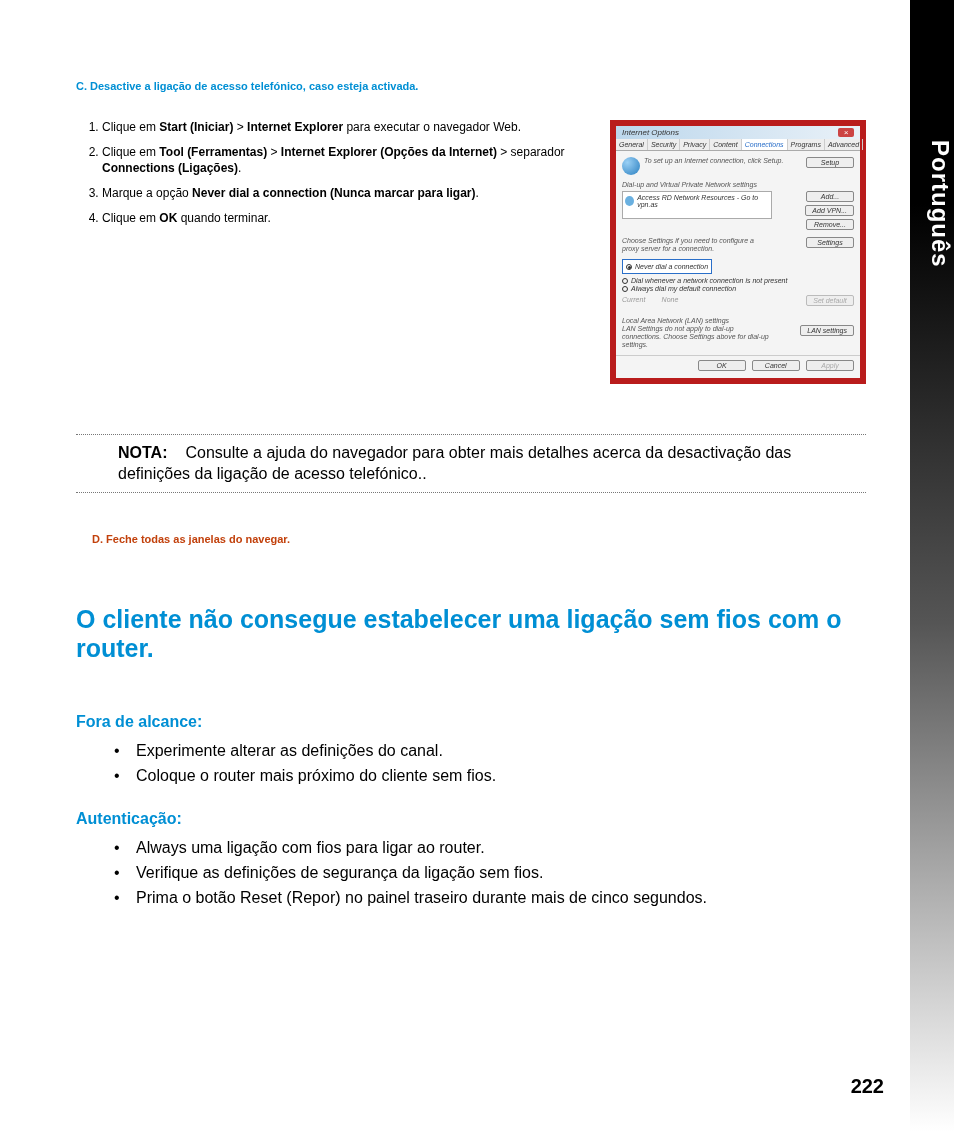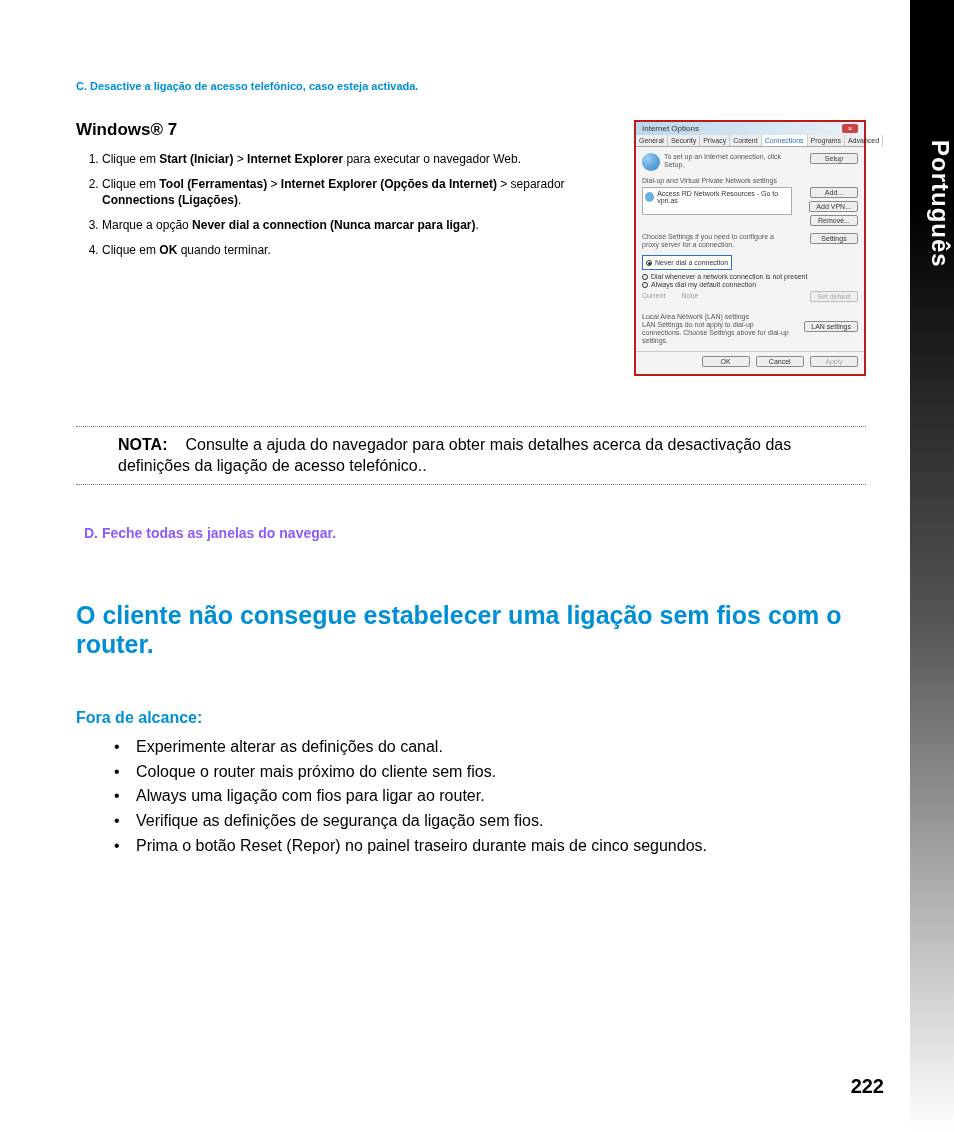--- a/index.html
+++ b/index.html
@@ -53,27 +53,28 @@
   ol.steps {
     list-style: decimal;
     margin-left: 26px;
     font-size: 12px;
     line-height: 1.28;
   }
   ol.steps li { margin-bottom: 10px; }
   .b { font-weight: 700; }
   
   .dialog {
-    width: 232px;
-    border: 2px solid #b91c1c;
+    width: 256px;
+    border: 6px solid #b91c1c;
     font-size: 8px;
     background: #f4f4f4;
     color: #333;
     position: relative;
     flex-shrink: 0;
+    font-style: italic;
   }
   .dlg-title {
     background: linear-gradient(to right, #bcd7ec, #e9f1f8);
     padding: 2px 6px;
     font-size: 8px;
     display: flex;
     justify-content: space-between;
     align-items: center;
   }
   .dlg-close { background: #c44; color:#fff; width:16px; text-align:center; border-radius:2px; font-size:8px; }
@@ -95,24 +96,24 @@
   .dlg-foot { text-align:right; padding:4px 6px; border-top:1px solid #ccc; }
   .dlg-foot .dlg-btn { float:none; }
   .hr-dotted {
     border: none;
     border-top: 1.5px dotted #777;
     margin: 30px 0 8px 0;
   }
   .nota-block { margin: 0 0 8px 42px; font-size:16px; line-height:1.28; }
   .nota-label { font-weight:700; margin-right:18px; }
   .sec-d {
-    color: #8b5cf6;
-    font-weight: 700;
-    font-size: 14px;
-    margin: 40px 0 60px 8px;
+    color: #c2410c;
+    font-weight: 700;
+    font-size: 11px;
+    margin: 40px 0 60px 16px;
   }
   .big-h {
     color: #008fd4;
     font-weight: 700;
     font-size: 25px;
     line-height: 1.15;
     margin-bottom: 50px;
   }
   .sub-h {
     color: #008fd4;
@@ -147,21 +148,20 @@
 <div class="side-tab">
   <div class="side-tab-label">Português</div>
 </div>
 
 <div class="page">
 
   <div class="sec-c">C.   Desactive a ligação de acesso telefónico, caso esteja activada.</div>
 
   <div class="row1">
     <div class="textcol">
-      <div class="win7">Windows® 7</div>
       <ol class="steps">
         <li>
           <span>Clique em </span><span class="b">Start (Iniciar)</span><span> &gt; </span><span class="b">Internet Explorer</span><span> para executar o navegador Web.</span>
         </li>
         <li>
           <span>Clique em </span><span class="b">Tool (Ferramentas)</span><span> &gt; </span><span class="b">Internet Explorer (Opções da Internet)</span><span> &gt; separador </span><span class="b">Connections (Ligações)</span><span>.</span>
         </li>
         <li>
           <span>Marque a opção </span><span class="b">Never dial a connection (Nunca marcar para ligar)</span><span>.</span>
         </li>
@@ -253,20 +253,21 @@
   <div class="sec-d">D.   Feche todas as janelas do navegar.</div>
 
   <div class="big-h">O cliente não consegue estabelecer uma ligação sem fios com o router.</div>
 
   <div class="sub-h">Fora de alcance:</div>
   <ul class="bul">
     <li>Experimente alterar as definições do canal.</li>
     <li>Coloque o router mais próximo do cliente sem fios.</li>
   </ul>
 
+  <div class="sub-h">Autenticação:</div>
   <ul class="bul">
     <li>Always uma ligação com fios para ligar ao router.</li>
     <li>Verifique as definições de segurança da ligação sem fios.</li>
     <li>Prima o botão Reset (Repor) no painel traseiro durante mais de cinco segundos.</li>
   </ul>
 
 </div>
 
 <div class="page-num">222</div>
 

